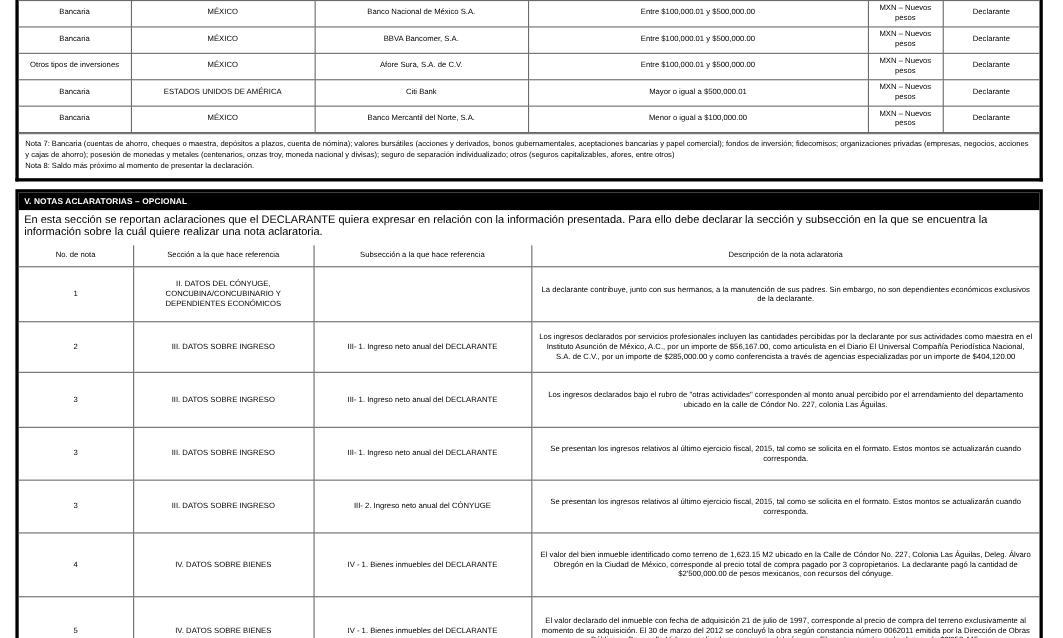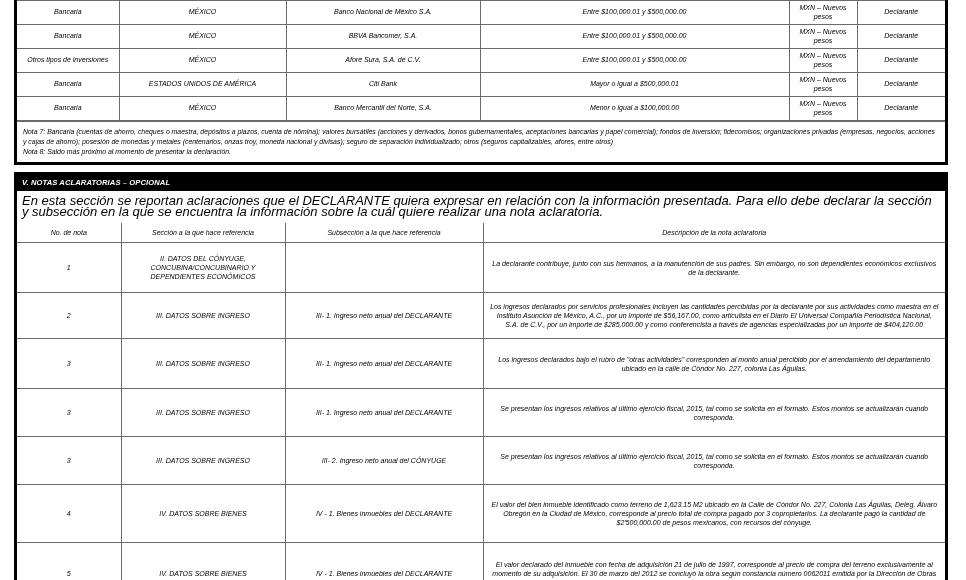--- a/index.html
+++ b/index.html
@@ -2,21 +2,21 @@
 <html><head>
 <meta charset="utf-8">
 <style>
   html, body { margin:0; padding:0; background:#ffffff; }
   body {
     width:966px; height:580px; overflow:hidden;
     font-family:"Liberation Sans", sans-serif;
     color:#000;
     -webkit-font-smoothing:antialiased;
   }
-  .page { position:relative; width:966px; height:580px;font-style:italic; }
+  .page { position:relative; width:966px; height:580px; }
   .doc  { position:absolute; left:14px; top:0; width:934px; }
 
   
   .top-box {
     border:3px solid #000;
     border-top:none;
   }
   table { border-collapse:collapse; width:100%; table-layout:fixed; }
   td {
     border:1px solid #6b6b6b;
@@ -38,21 +38,21 @@
   
   .secv { margin-top:7px; border:3px solid #000; }
   .secv-header {
     background:#000; color:#fff;
     font-weight:bold; font-size:7.6px;
     padding:3px 5px 4px 5px;
     letter-spacing:.1px;
   }
   .secv-intro {
     padding:4px 5px 6px 5px;
-    font-size:13px; line-height:11px;
+    font-size:10px; line-height:11px;
   }
   table.notas { font-size:7px; line-height:9px; }
   table.notas thead td { height:15px; padding:2px 3px; }
   table.notas tbody td { padding:4px 6px; }
   table.notas tr td:first-child { border-left:none; }
   table.notas tr td:last-child  { border-right:none; }
   table.notas thead td { border-top:none; }
   tr.h41 td{height:41px} tr.h37 td{height:37px} tr.h39 td{height:39px}
   tr.h49 td{height:49px} tr.h52 td{height:52px}
 </style>

